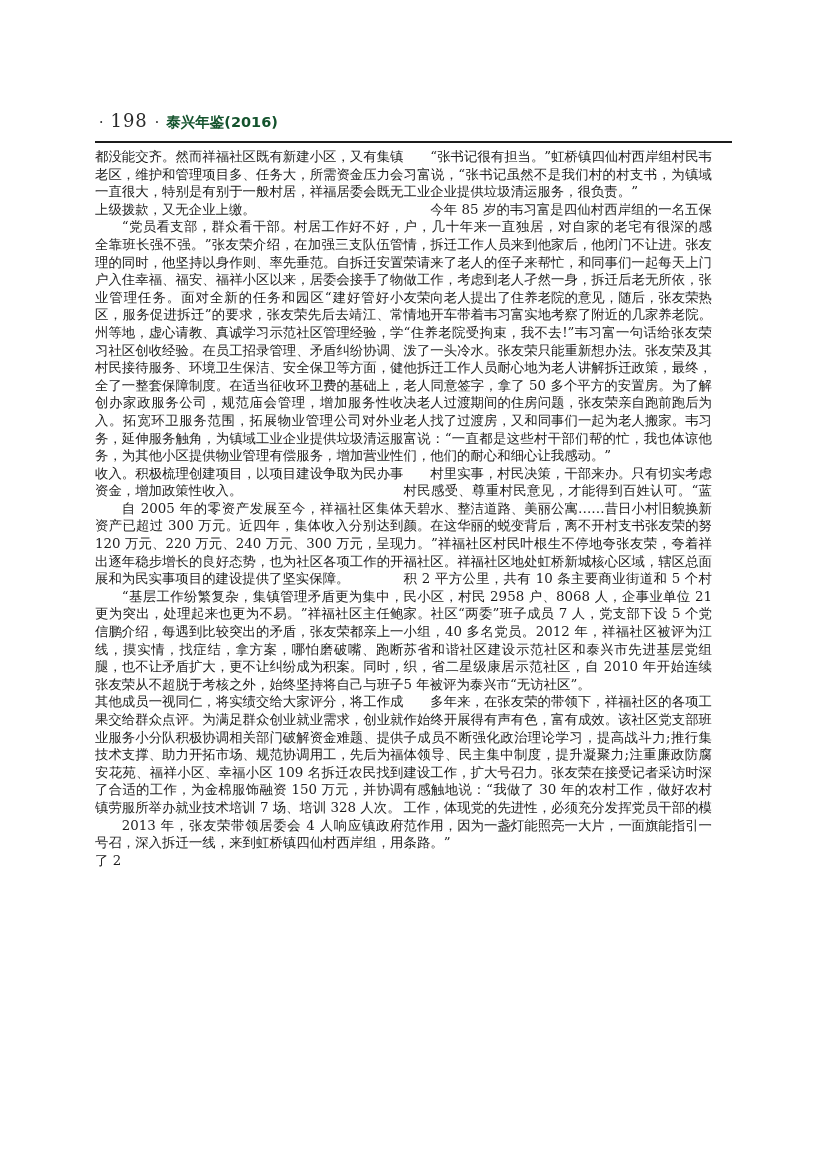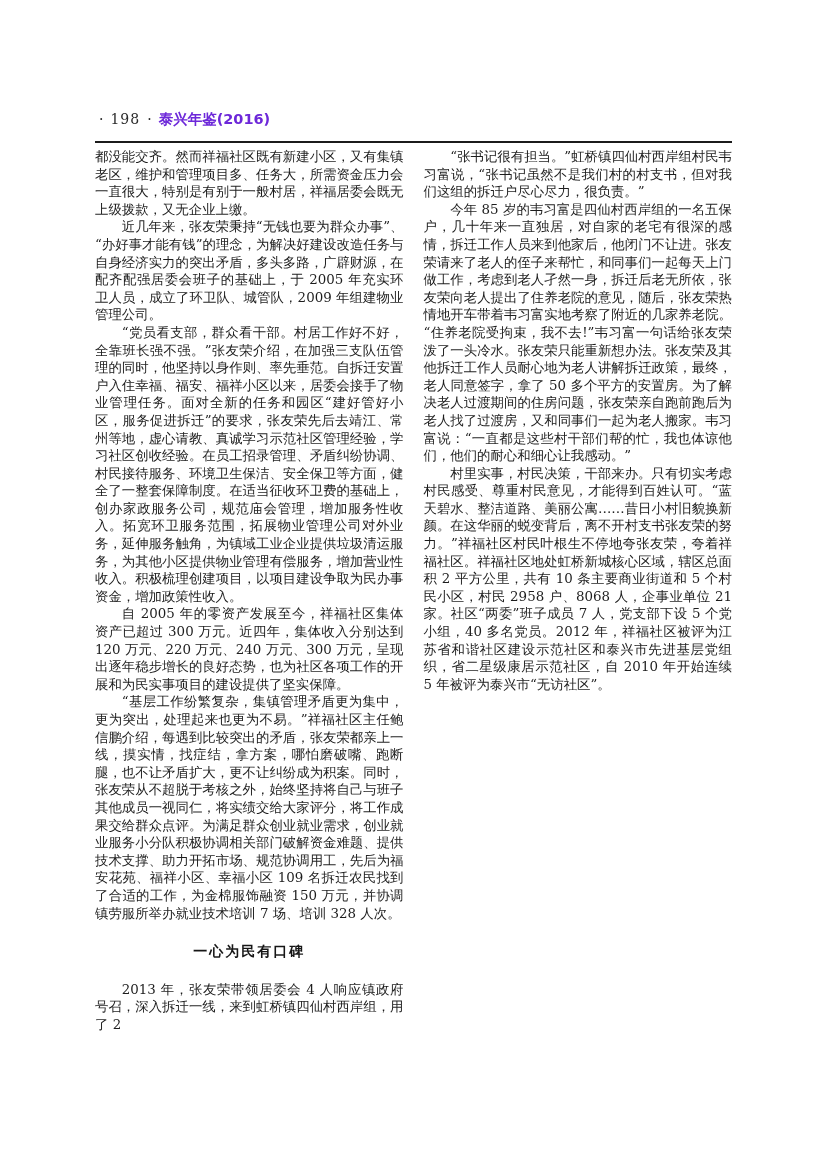--- a/index.html
+++ b/index.html
@@ -29,38 +29,37 @@
   }
   .hdr-dot {
     font-family: "DejaVu Serif", "Liberation Serif", serif;
     font-size: 14px;
     margin: 0 7px;
     color: #2a2a2a;
   }
   .hdr-dot:first-child { margin-left: 4px; }
   .page-num {
     font-family: "DejaVu Serif", "Liberation Serif", serif;
-    font-size: 14px;
+    font-size: 18px;
     letter-spacing: 1px;
     color: #2a2a2a;
   }
   .book-title {
     font-family: "DejaVu Sans", "Liberation Sans", sans-serif;
     font-weight: 700;
     font-size: 14.5px;
-    color: #6d28d9;
+    color: #14532d;
   }
   .rule {
     margin-top: 9px;
     height: 2px;
     background: #1b1b1b;
   }
   .columns {
     display: flex;
-    gap: 20px;
     margin-top: 5px;
   }
   .col {
     width: 308.5px;
     font-family: "DejaVu Serif", "Liberation Serif", serif;
     font-size: 13.4px;
     line-height: 17.6px;
     color: #1d1d1d;
     text-align: justify;
     text-justify: inter-ideograph;
@@ -91,28 +90,27 @@
       <span class="page-num">198</span>
       <span class="hdr-dot">·</span>
       <span class="book-title">泰兴年鉴(2016)</span>
     </header>
 
     <div class="rule"></div>
 
     <main class="columns">
       <section class="col">
           <p class="para">都没能交齐。然而祥福社区既有新建小区，又有集镇老区，维护和管理项目多、任务大，所需资金压力会一直很大，特别是有别于一般村居，祥福居委会既无上级拨款，又无企业上缴。</p>
-          <p class="para indent">近几年来，张友荣秉持“无钱也要为群众办事”、“办好事才能有钱”的理念，为解决好建设改造任务与自身经济实力的突出矛盾，多头多路，广辟财源，在配齐配强居委会班子的基础上，于 2005 年充实环卫人员，成立了环卫队、城管队，2009 年组建物业管理公司。</p>
           <p class="para indent">“党员看支部，群众看干部。村居工作好不好，全靠班长强不强。”张友荣介绍，在加强三支队伍管理的同时，他坚持以身作则、率先垂范。自拆迁安置户入住幸福、福安、福祥小区以来，居委会接手了物业管理任务。面对全新的任务和园区“建好管好小区，服务促进拆迁”的要求，张友荣先后去靖江、常州等地，虚心请教、真诚学习示范社区管理经验，学习社区创收经验。在员工招录管理、矛盾纠纷协调、村民接待服务、环境卫生保洁、安全保卫等方面，健全了一整套保障制度。在适当征收环卫费的基础上，创办家政服务公司，规范庙会管理，增加服务性收入。拓宽环卫服务范围，拓展物业管理公司对外业务，延伸服务触角，为镇域工业企业提供垃圾清运服务，为其他小区提供物业管理有偿服务，增加营业性收入。积极梳理创建项目，以项目建设争取为民办事资金，增加政策性收入。</p>
           <p class="para indent">自 2005 年的零资产发展至今，祥福社区集体资产已超过 300 万元。近四年，集体收入分别达到 120 万元、220 万元、240 万元、300 万元，呈现出逐年稳步增长的良好态势，也为社区各项工作的开展和为民实事项目的建设提供了坚实保障。</p>
           <p class="para indent">“基层工作纷繁复杂，集镇管理矛盾更为集中，更为突出，处理起来也更为不易。”祥福社区主任鲍信鹏介绍，每遇到比较突出的矛盾，张友荣都亲上一线，摸实情，找症结，拿方案，哪怕磨破嘴、跑断腿，也不让矛盾扩大，更不让纠纷成为积案。同时，张友荣从不超脱于考核之外，始终坚持将自己与班子其他成员一视同仁，将实绩交给大家评分，将工作成果交给群众点评。为满足群众创业就业需求，创业就业服务小分队积极协调相关部门破解资金难题、提供技术支撑、助力开拓市场、规范协调用工，先后为福安花苑、福祥小区、幸福小区 109 名拆迁农民找到了合适的工作，为金棉服饰融资 150 万元，并协调镇劳服所举办就业技术培训 7 场、培训 328 人次。</p>
-          <h2 class="section-heading">一心为民有口碑</h2>
           <p class="para indent">2013 年，张友荣带领居委会 4 人响应镇政府号召，深入拆迁一线，来到虹桥镇四仙村西岸组，用了 2</p>
         </section>
       <section class="col">
-          <p class="para indent">“张书记很有担当。”虹桥镇四仙村西岸组村民韦习富说，“张书记虽然不是我们村的村支书，但对我们这组的拆迁户尽心尽力，很负责。”</p>
+          <p class="para indent">“张书记很有担当。”虹桥镇四仙村西岸组村民韦习富说，“张书记虽然不是我们村的村支书，为镇域工业企业提供垃圾清运服务，很负责。”</p>
           <p class="para indent">今年 85 岁的韦习富是四仙村西岸组的一名五保户，几十年来一直独居，对自家的老宅有很深的感情，拆迁工作人员来到他家后，他闭门不让进。张友荣请来了老人的侄子来帮忙，和同事们一起每天上门做工作，考虑到老人孑然一身，拆迁后老无所依，张友荣向老人提出了住养老院的意见，随后，张友荣热情地开车带着韦习富实地考察了附近的几家养老院。“住养老院受拘束，我不去!”韦习富一句话给张友荣泼了一头冷水。张友荣只能重新想办法。张友荣及其他拆迁工作人员耐心地为老人讲解拆迁政策，最终，老人同意签字，拿了 50 多个平方的安置房。为了解决老人过渡期间的住房问题，张友荣亲自跑前跑后为老人找了过渡房，又和同事们一起为老人搬家。韦习富说：“一直都是这些村干部们帮的忙，我也体谅他们，他们的耐心和细心让我感动。”</p>
           <p class="para indent">村里实事，村民决策，干部来办。只有切实考虑村民感受、尊重村民意见，才能得到百姓认可。“蓝天碧水、整洁道路、美丽公寓……昔日小村旧貌换新颜。在这华丽的蜕变背后，离不开村支书张友荣的努力。”祥福社区村民叶根生不停地夸张友荣，夸着祥福社区。祥福社区地处虹桥新城核心区域，辖区总面积 2 平方公里，共有 10 条主要商业街道和 5 个村民小区，村民 2958 户、8068 人，企事业单位 21 家。社区“两委”班子成员 7 人，党支部下设 5 个党小组，40 多名党员。2012 年，祥福社区被评为江苏省和谐社区建设示范社区和泰兴市先进基层党组织，省二星级康居示范社区，自 2010 年开始连续 5 年被评为泰兴市“无访社区”。</p>
+          <p class="para indent">多年来，在张友荣的带领下，祥福社区的各项工作始终开展得有声有色，富有成效。该社区党支部班子成员不断强化政治理论学习，提高战斗力;推行集体领导、民主集中制度，提升凝聚力;注重廉政防腐建设工作，扩大号召力。张友荣在接受记者采访时深有感触地说：“我做了 30 年的农村工作，做好农村工作，体现党的先进性，必须充分发挥党员干部的模范作用，因为一盏灯能照亮一大片，一面旗能指引一条路。”</p>
         </section>
     </main>
 
   </div>
 </div>
 
 </body></html>

